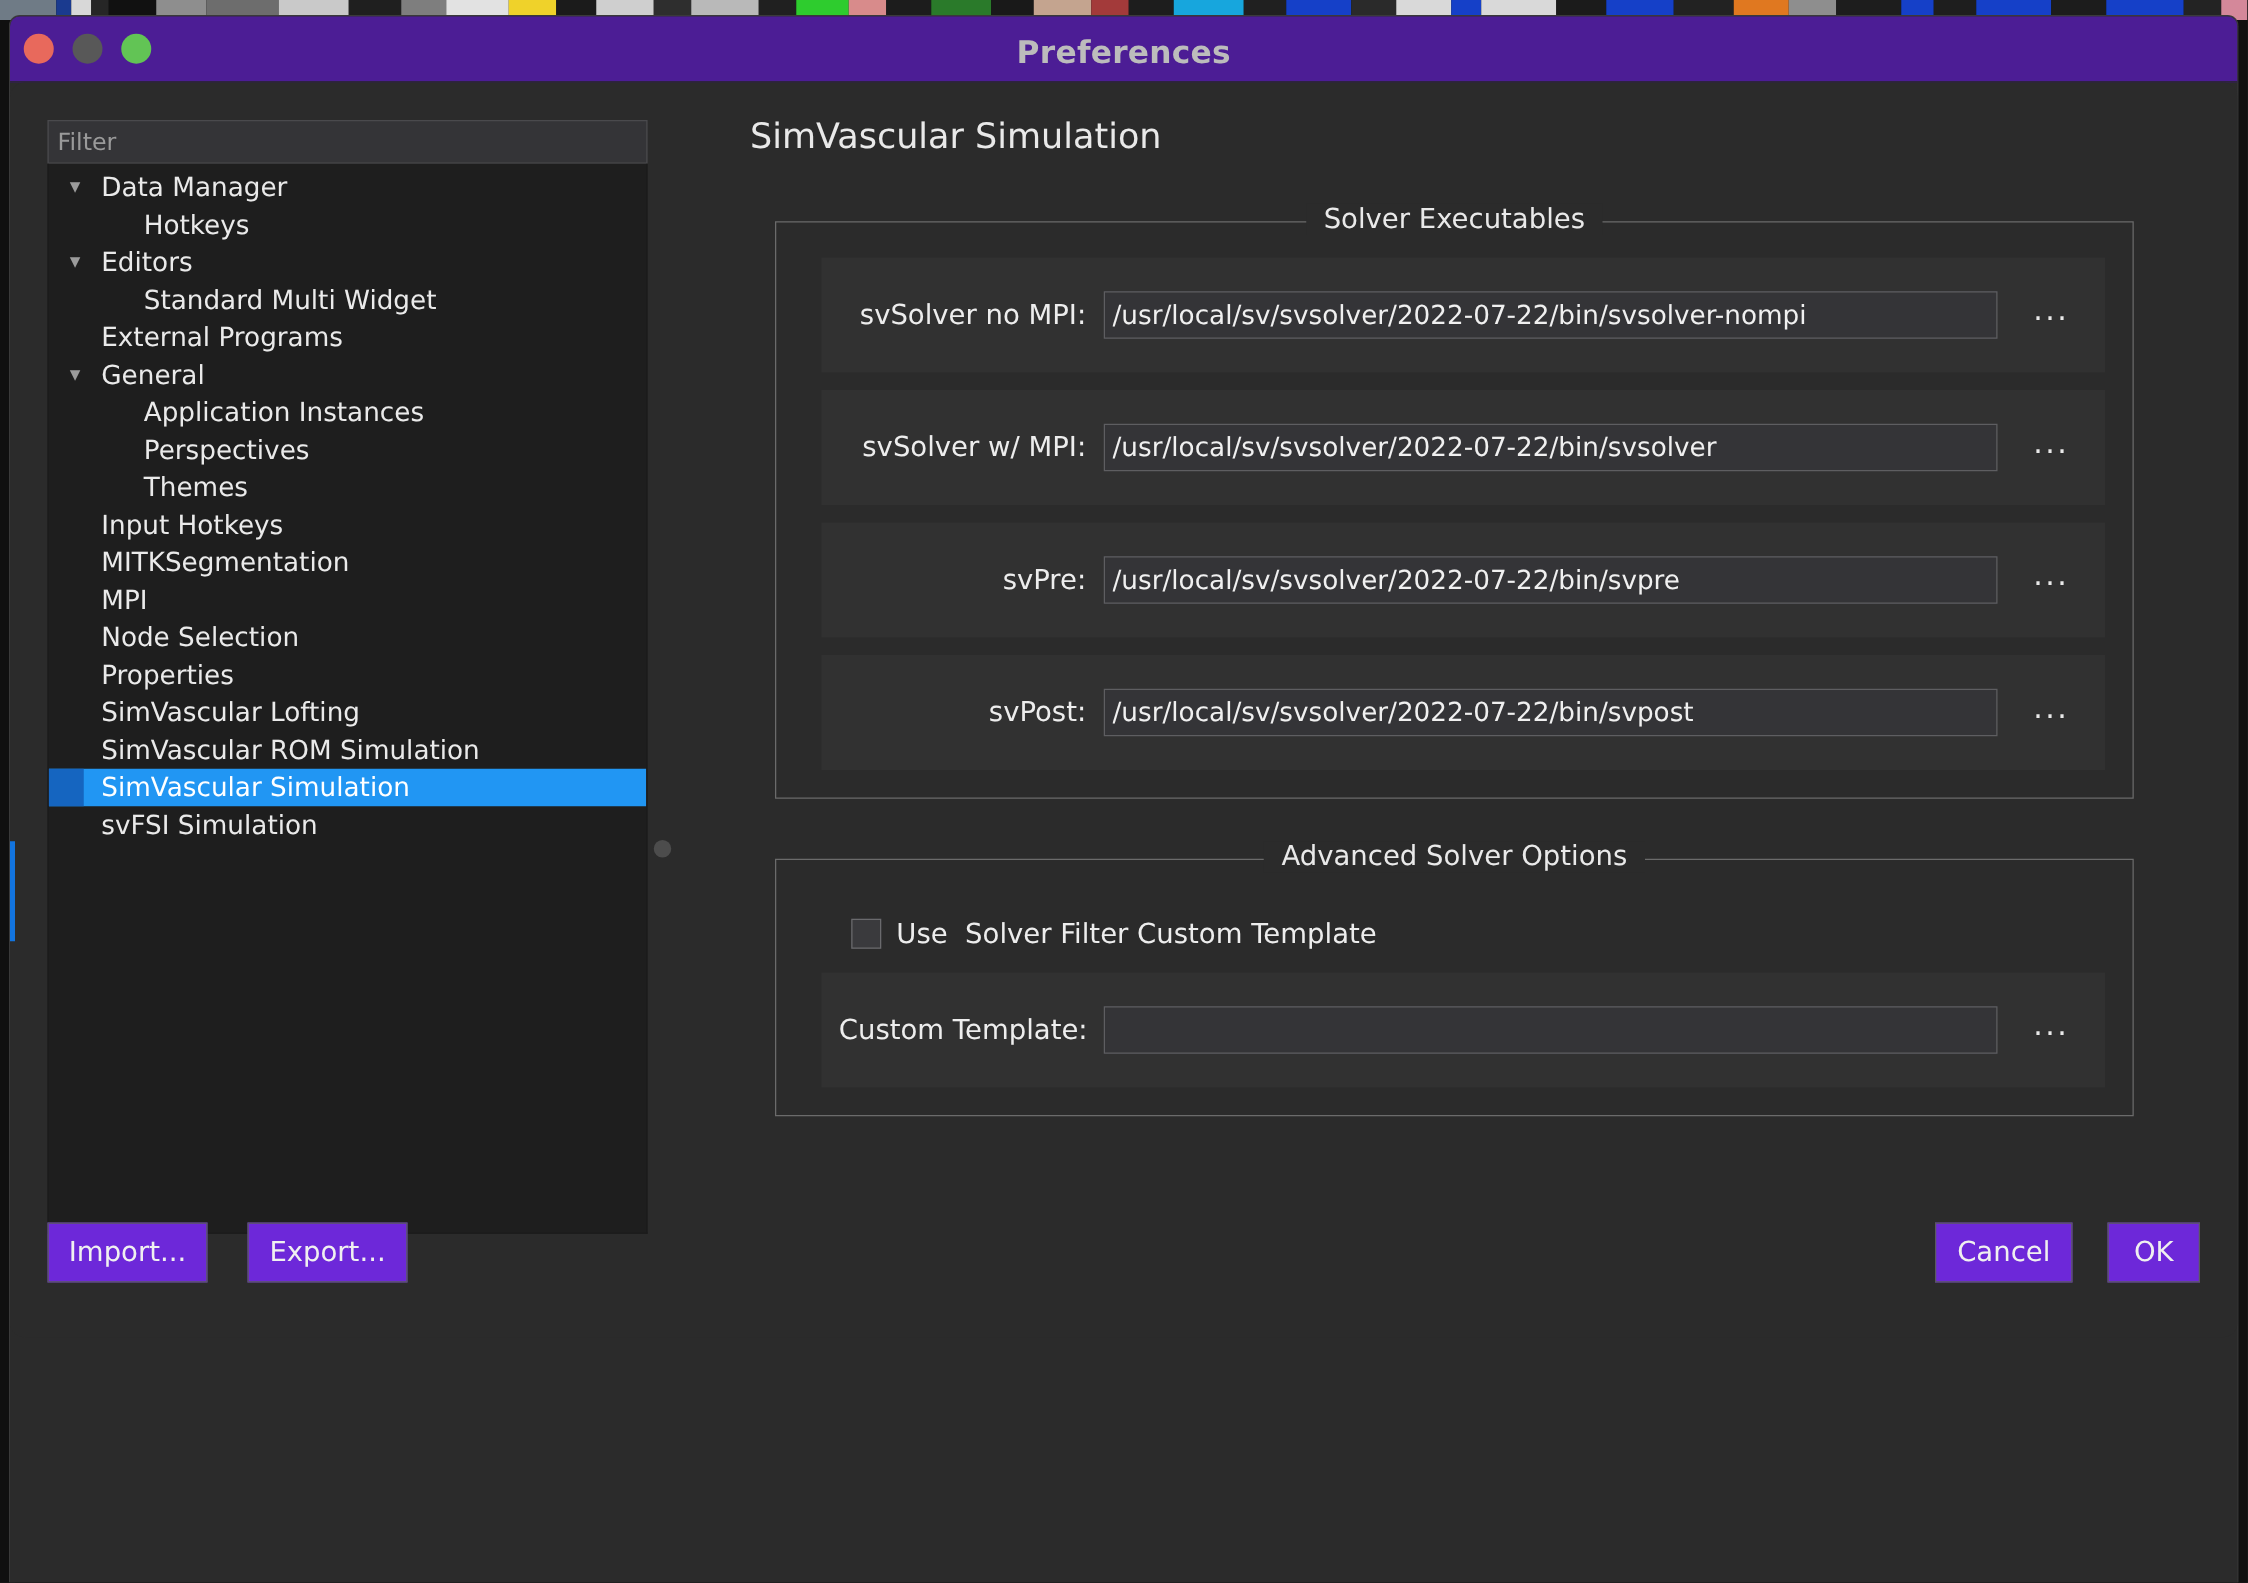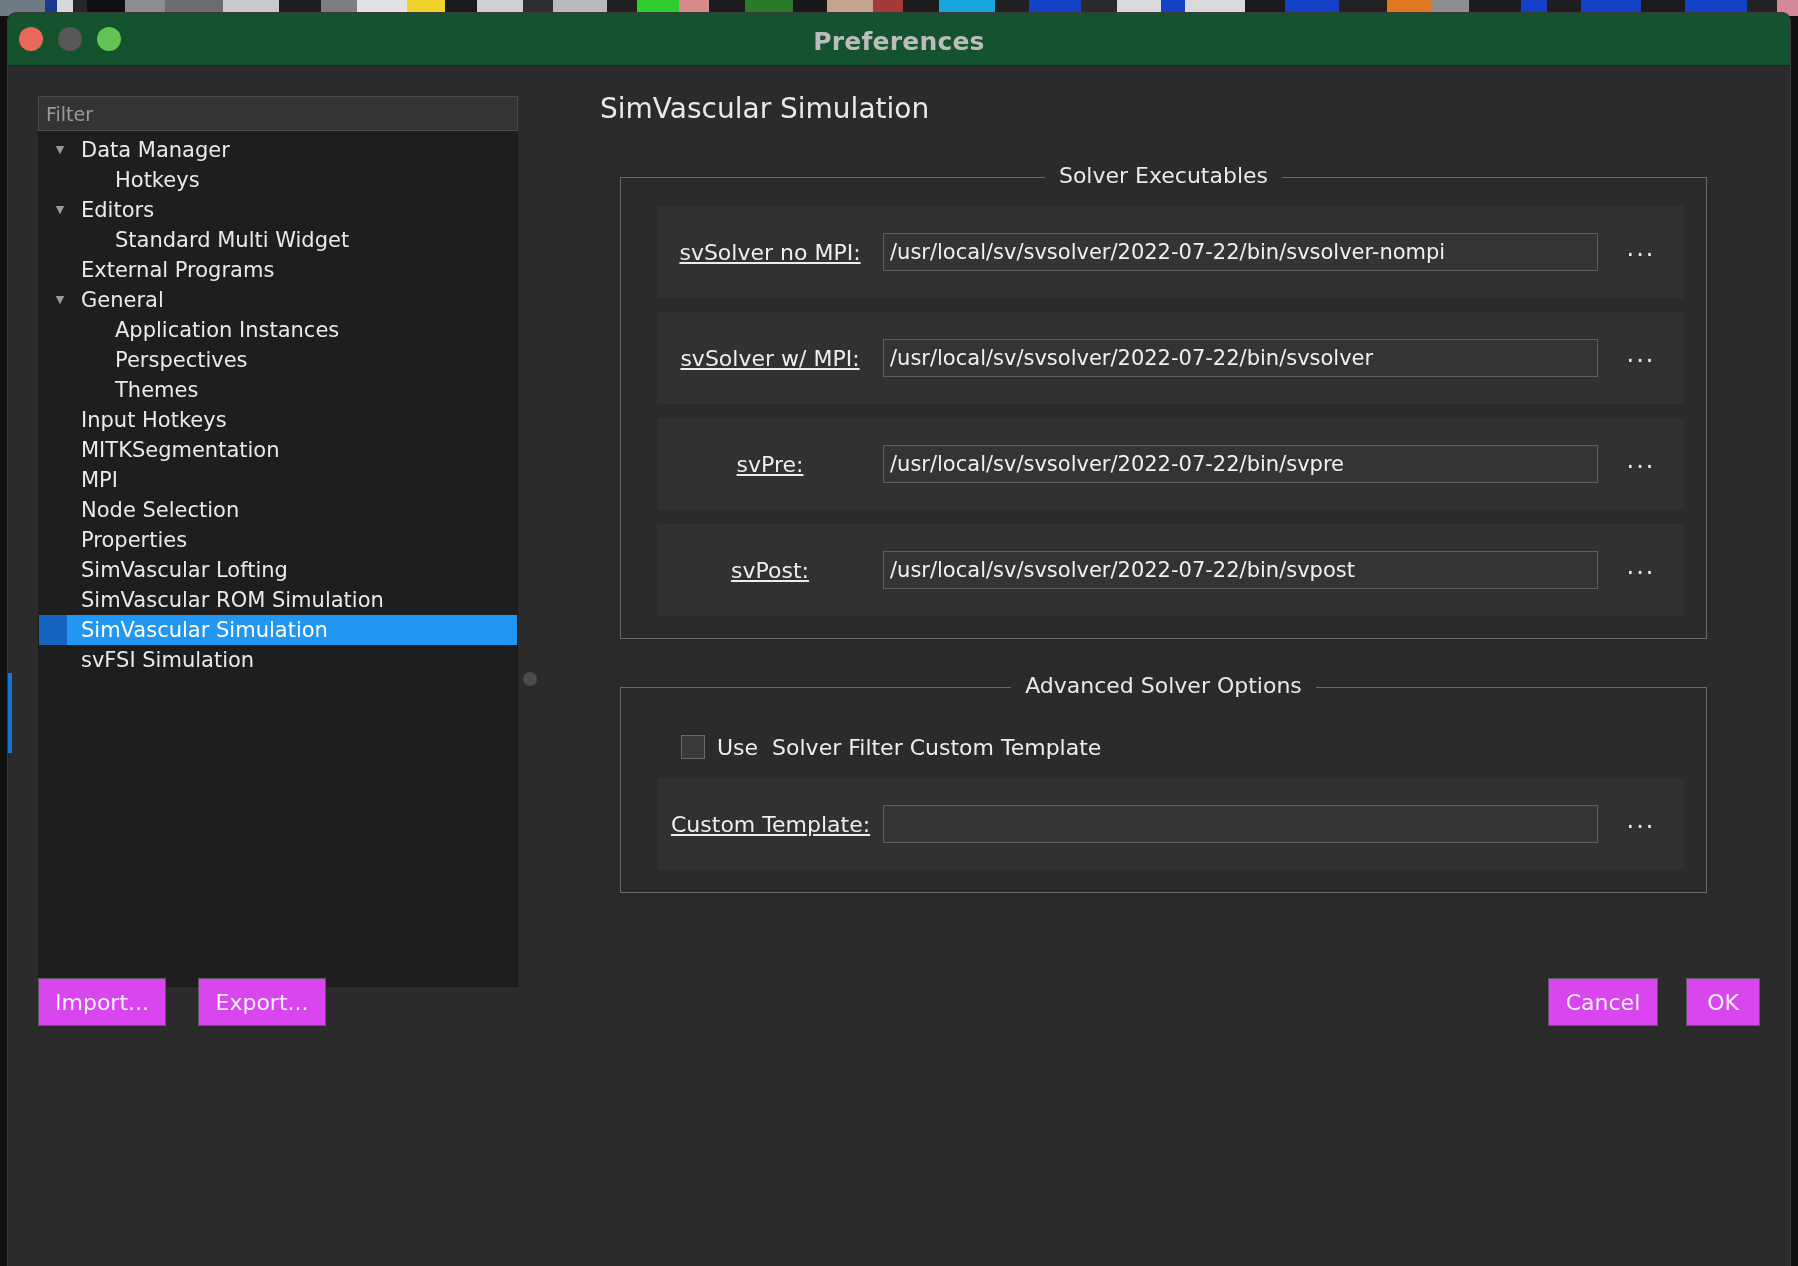--- a/index.html
+++ b/index.html
@@ -43,21 +43,21 @@
     left: 0; top: 660px;
     width: 4px; height: 80px;
     background: #1274df;
     z-index: 40;
   }
 
   
   #titlebar {
     position: relative;
     height: 53px;
-    background: #14532d;
+    background: #4c1d95;
     border-bottom: 1px solid #242424;
   }
   #traffic-lights {
     position: absolute;
     left: 11px; top: 14px;
     display: flex;
     gap: 15px;
   }
   .light {
     width: 24px; height: 24px;
@@ -202,26 +202,25 @@
     display: flex;
     align-items: center;
     background: #313131;
     height: 92px;
     padding-left: 14px;
   }
   .field-row + .field-row { margin-top: 14px; }
 
   .field-label {
     width: 212px;
-    text-align: center;
+    text-align: right;
     padding-right: 14px;
     font-size: 22px;
     color: #ededed;
     white-space: nowrap;
-    text-decoration: underline;
   }
   .field-input {
     flex: 1;
     height: 38px;
     background: #343437;
     border: 1px solid #5e5e61;
     color: #f0f0f0;
     font-size: 21px;
     font-family: "DejaVu Sans", "Liberation Sans", sans-serif;
     padding: 0 6px;
@@ -266,21 +265,21 @@
   #footer {
     position: absolute;
     left: 0; bottom: 0;
     width: 1782px;
     height: 110px;
   }
   .btn {
     position: absolute;
     top: 18px;
     height: 48px;
-    background: #d946ef;
+    background: #6d28d9;
     border: 1px solid #5a5a5e;
     color: #f0f0f0;
     font-size: 22px;
     font-family: "DejaVu Sans", "Liberation Sans", sans-serif;
     cursor: pointer;
   }
   #import-btn { left: 30px;   width: 128px; }
   #export-btn { left: 190px;  width: 128px; }
   #cancel-btn { left: 1540px; width: 110px; }
   #ok-btn     { left: 1678px; width: 74px;  }

